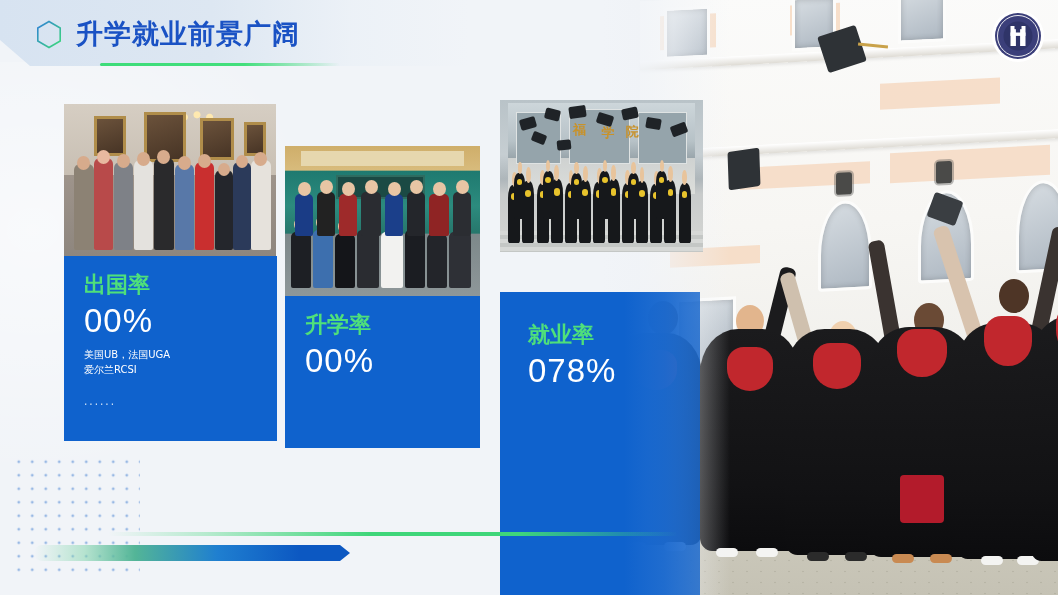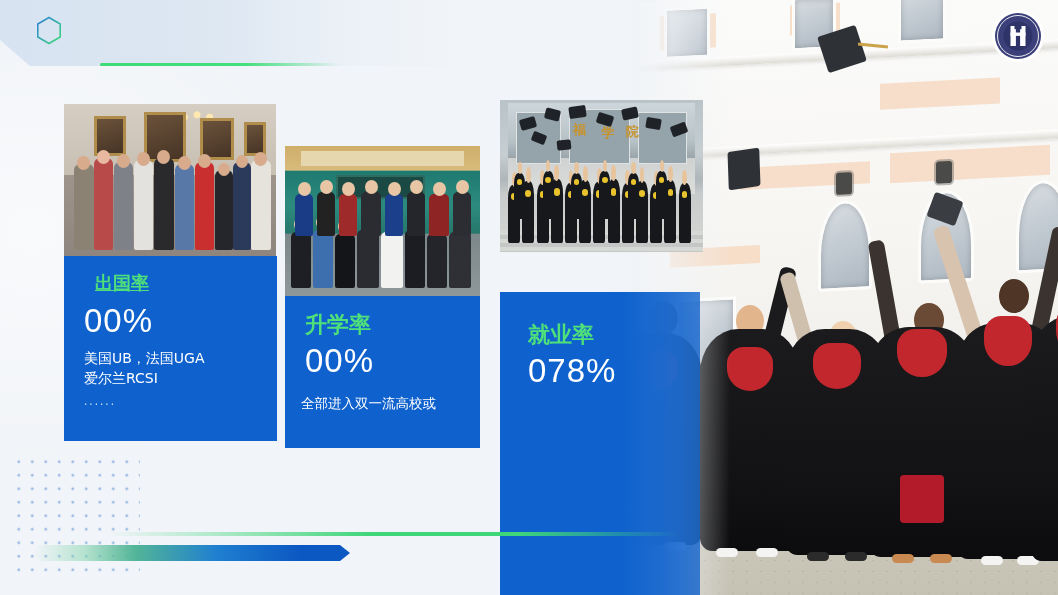--- a/index.html
+++ b/index.html
@@ -117,23 +117,23 @@
   .card2 { left:285px; top:296px; width:195px; height:152px; }
   .card3 { left:500px; top:252px; width:200px; height:318px;
     background:linear-gradient(90deg,#0f62cd 0%,#0f62cd 62%,rgba(15,98,205,.92) 82%,rgba(15,98,205,.80) 100%);margin-top:40px; }
   .card-label { color:#4fe07a; font-weight:bold; line-height:1;
     font-family:"DejaVu Sans","Liberation Sans",sans-serif; }
   .card-value { color:#fff; line-height:1; font-weight:300; letter-spacing:1px;
     font-family:"Liberation Sans","DejaVu Sans",sans-serif; }
   .card-desc { color:#fff; line-height:1.45; font-family:"DejaVu Sans","Liberation Sans",sans-serif; }
   .card-dots { color:#cfe0f5; letter-spacing:2px; }
 
-  .c1-label { position:absolute; left:31px; top:18px; font-size:18px;text-decoration:underline; }
+  .c1-label { position:absolute; left:20px; top:18px; font-size:22px; }
   .c1-value { position:absolute; left:20px; top:48px; font-size:33px; }
-  .c1-desc  { position:absolute; left:20px; top:92px; font-size:14px; }
+  .c1-desc  { position:absolute; left:20px; top:92px; font-size:10px; }
   .c1-dots  { position:absolute; left:20px; top:138px; font-size:12px; }
 
   .c2-label { position:absolute; left:20px; top:18px; font-size:22px; }
   .c2-value { position:absolute; left:20px; top:48px; font-size:33px; }
   .c2-desc  { position:absolute; left:16px; top:98px; font-size:13.5px; }
 
   .c3-label { position:absolute; left:28px; top:32px; font-size:22px; }
   .c3-value { position:absolute; left:28px; top:62px; font-size:33px; }
 
   
@@ -248,20 +248,21 @@
       <svg class="hexicon" viewBox="0 0 26 29">
         <defs>
           <linearGradient id="hexg" x1="0" y1="0" x2="1" y2="1">
             <stop offset="0%" stop-color="#2f7fd8"></stop>
             <stop offset="100%" stop-color="#3ddc79"></stop>
           </linearGradient>
         </defs>
         <polygon points="13,1.5 24.2,8 24.2,21 13,27.5 1.8,21 1.8,8" fill="none" stroke="url(#hexg)" stroke-width="1.6"></polygon>
       </svg>
     </span>
+    <span class="slide-title">升学就业前景广阔</span>
   </div>
 
   <div class="logo">
     <svg width="48" height="48" viewBox="0 0 48 48">
       <circle cx="24" cy="24" r="23" fill="#3b3f7a"></circle>
       <circle cx="24" cy="24" r="20.5" fill="none" stroke="#ffffff" stroke-width="0.9"></circle>
       <circle cx="24" cy="24" r="14.5" fill="#2f3468"></circle>
       <rect x="16.5" y="14" width="5.4" height="20" fill="#ffffff"></rect>
       <rect x="26.1" y="14" width="5.4" height="20" fill="#ffffff"></rect>
       <rect x="16.5" y="20.5" width="15" height="3.4" fill="#ffffff"></rect>
@@ -452,21 +453,20 @@
       <div>美国UB，法国UGA</div>
       <div>爱尔兰RCSI</div>
     </div>
     <div class="card-dots c1-dots">......</div>
   </div>
 
   <div class="card card2">
     <div class="card-label c2-label">升学率</div>
     <div class="card-value c2-value">00%</div>
     <div class="card-desc c2-desc">
-      <div>全部进入双一流高校或</div>
     </div>
   </div>
 
   <div class="card card3">
     <div class="card-label c3-label">就业率</div>
     <div class="card-value c3-value">078%</div>
   </div>
 
   <div class="dots"></div>
   <div class="green-line"></div>

